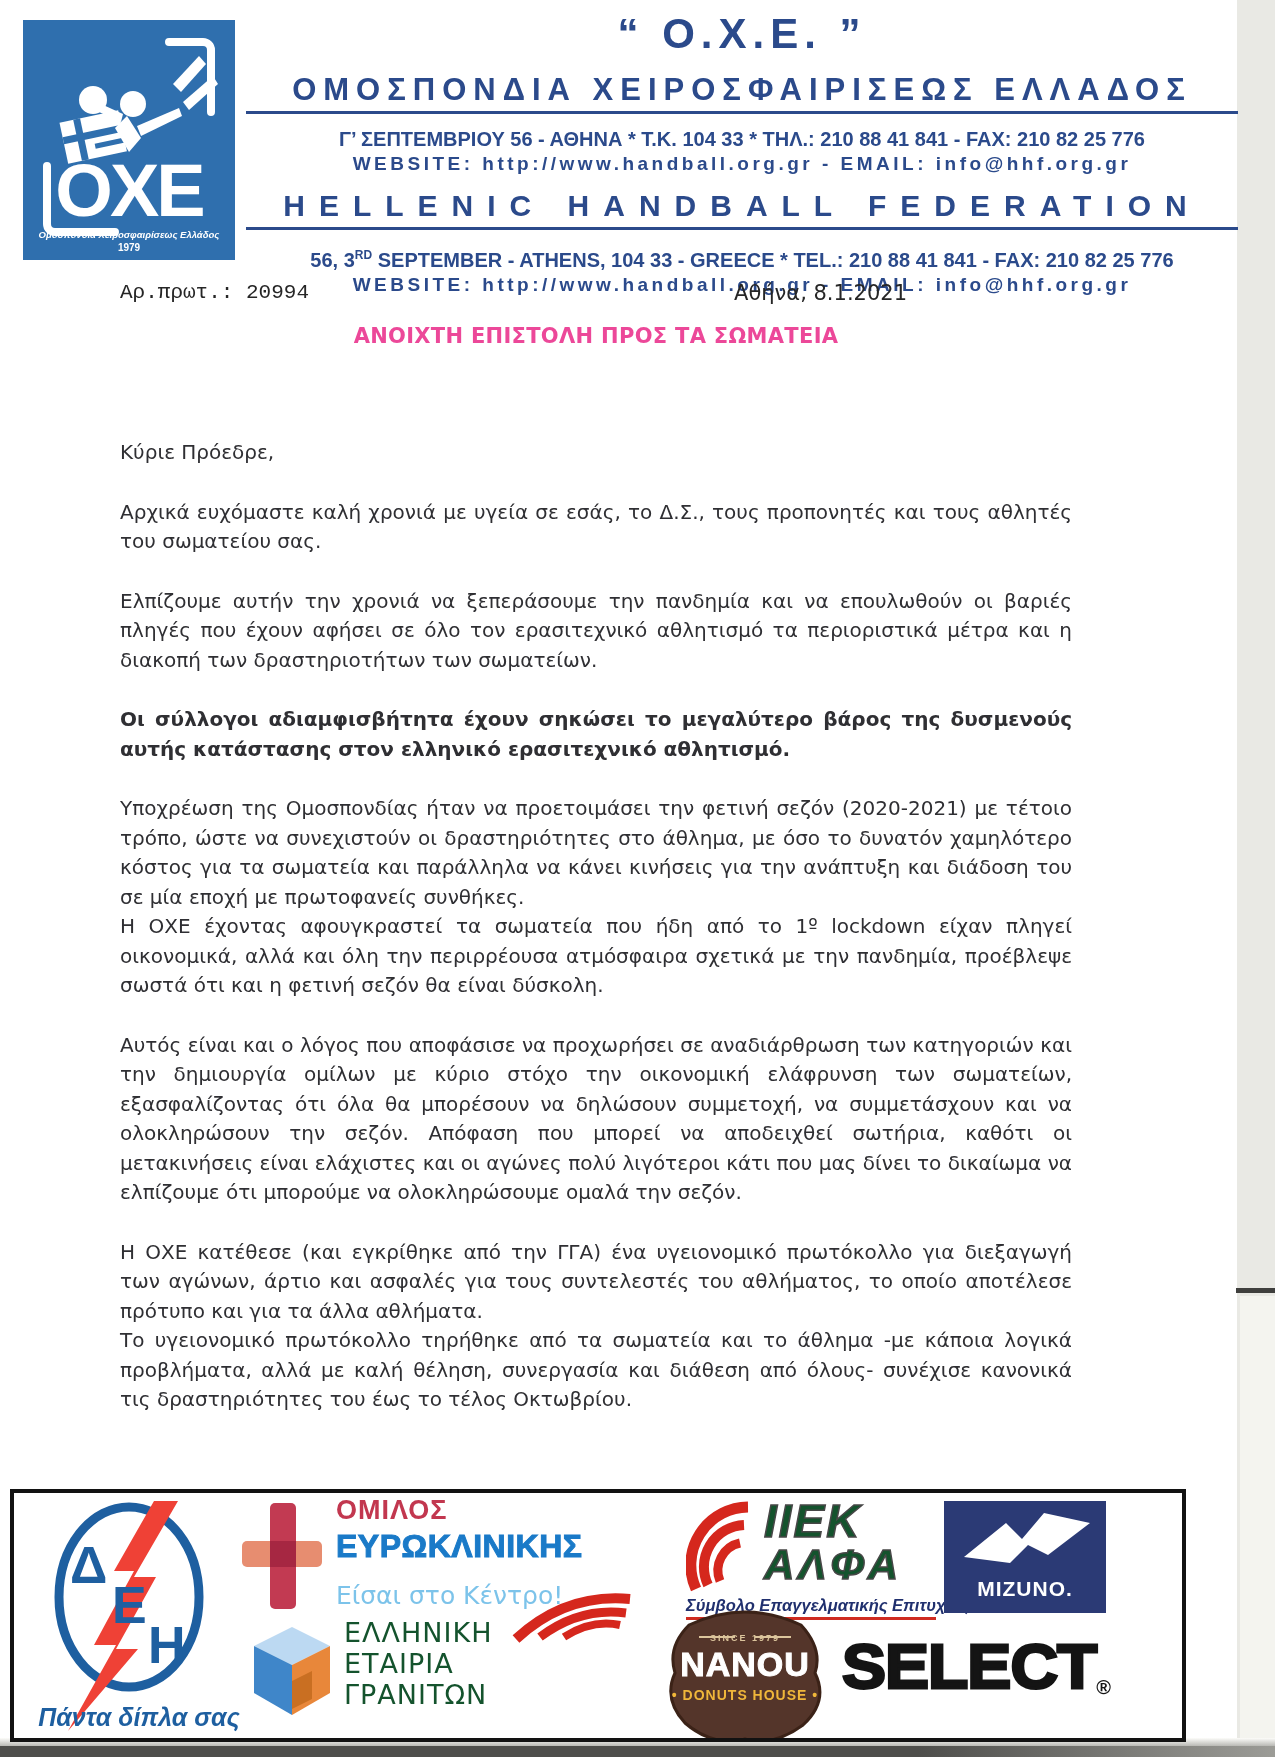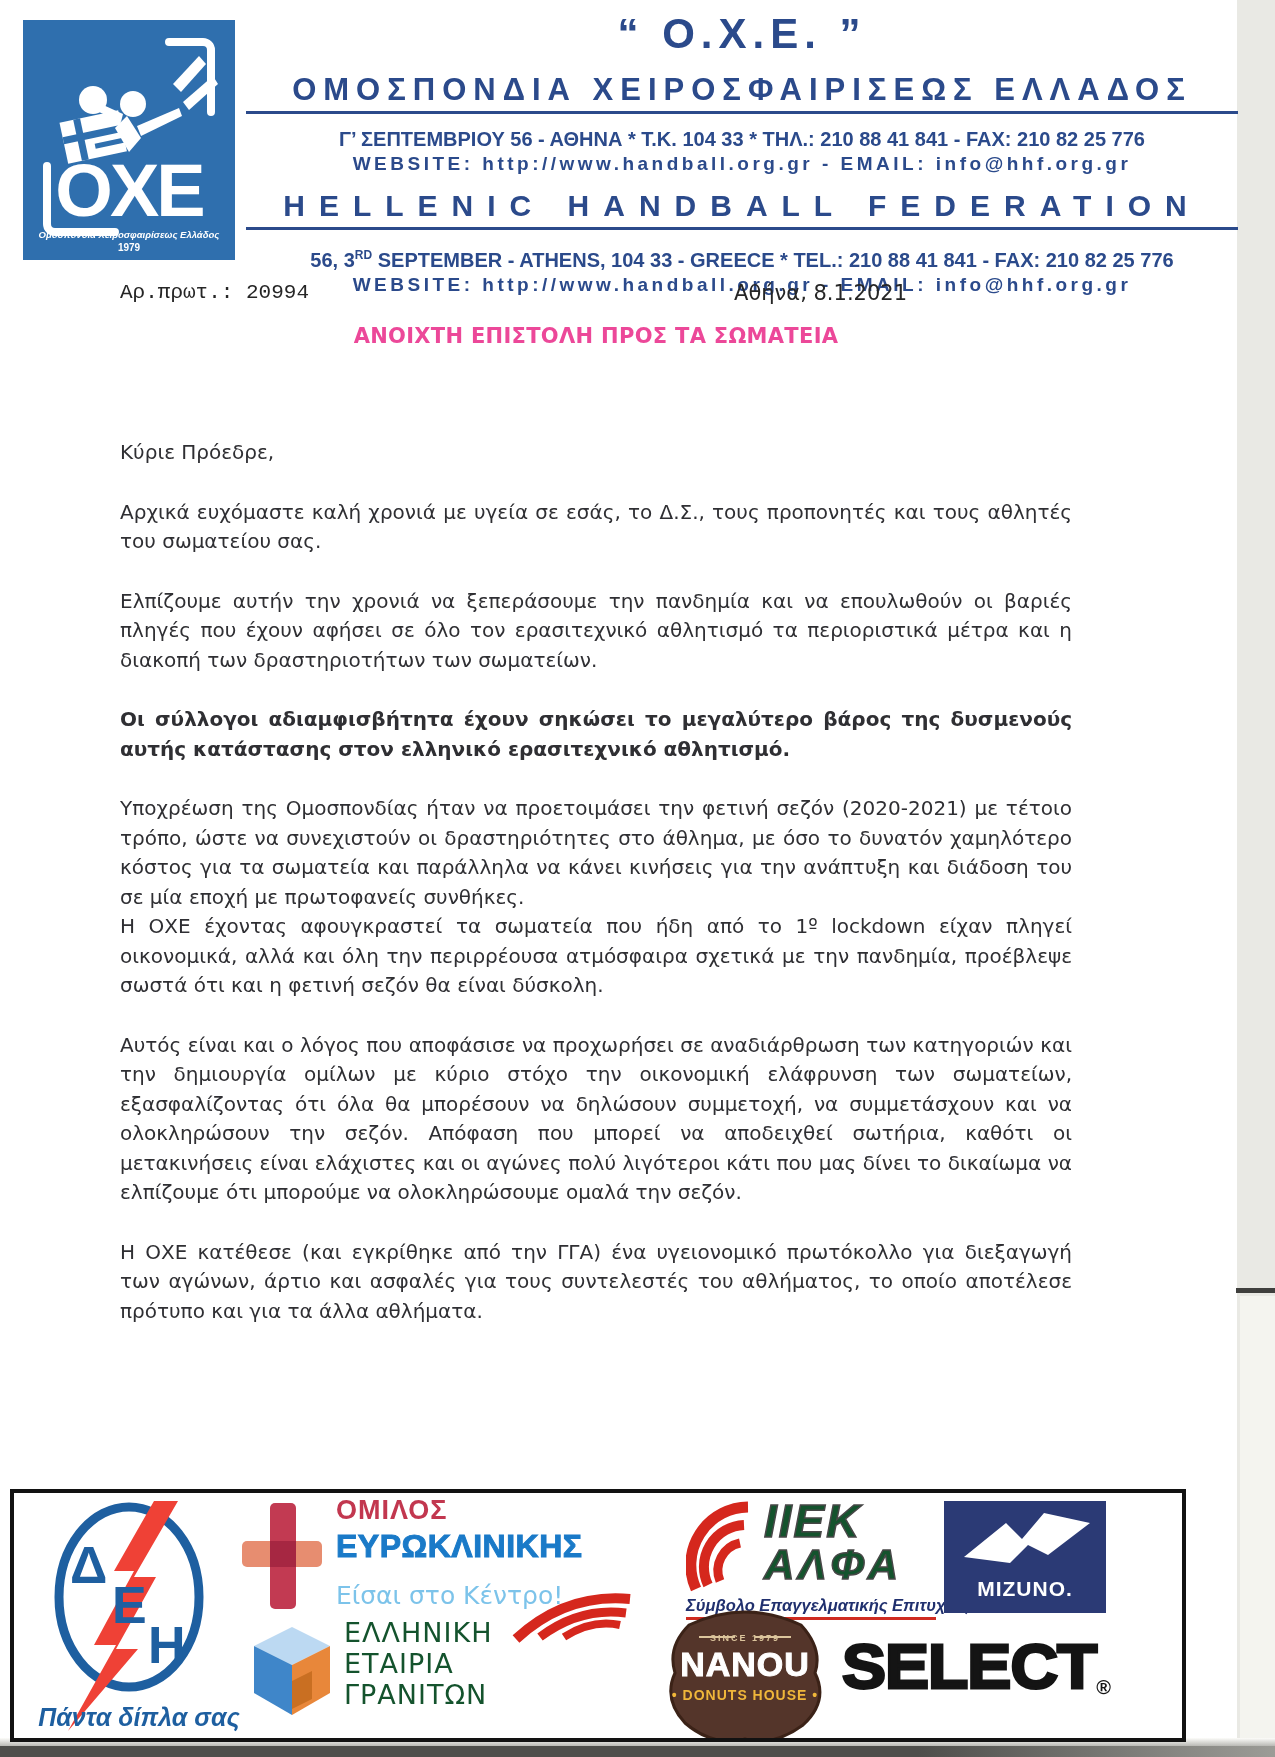--- a/index.html
+++ b/index.html
@@ -147,20 +147,21 @@
   <div class="abs" id="letter-title">ΑΝΟΙΧΤΗ ΕΠΙΣΤΟΛΗ ΠΡΟΣ ΤΑ ΣΩΜΑΤΕΙΑ</div>
   <div class="abs" id="letter-body">
       <p class="para">Κύριε Πρόεδρε,</p>
       <p class="para">Αρχικά ευχόμαστε καλή χρονιά με υγεία σε εσάς, το Δ.Σ., τους προπονητές και τους αθλητές του σωματείου σας.</p>
       <p class="para">Ελπίζουμε αυτήν την χρονιά να ξεπεράσουμε την πανδημία και να επουλωθούν οι βαριές πληγές που έχουν αφήσει σε όλο τον ερασιτεχνικό αθλητισμό τα περιοριστικά μέτρα και η διακοπή των δραστηριοτήτων των σωματείων.</p>
       <p class="para bold">Οι σύλλογοι αδιαμφισβήτητα έχουν σηκώσει το μεγαλύτερο βάρος της δυσμενούς αυτής κατάστασης στον ελληνικό ερασιτεχνικό αθλητισμό.</p>
       <p class="para tight">Υποχρέωση της Ομοσπονδίας ήταν να προετοιμάσει την φετινή σεζόν (2020-2021) με τέτοιο τρόπο, ώστε να συνεχιστούν οι δραστηριότητες στο άθλημα, με όσο το δυνατόν χαμηλότερο κόστος για τα σωματεία και παράλληλα να κάνει κινήσεις για την ανάπτυξη και διάδοση του σε μία εποχή με πρωτοφανείς συνθήκες.</p>
       <p class="para">Η ΟΧΕ έχοντας αφουγκραστεί τα σωματεία που ήδη από το 1º lockdown είχαν πληγεί οικονομικά, αλλά και όλη την περιρρέουσα ατμόσφαιρα σχετικά με την πανδημία, προέβλεψε σωστά ότι και η φετινή σεζόν θα είναι δύσκολη.</p>
       <p class="para">Αυτός είναι και ο λόγος που αποφάσισε να προχωρήσει σε αναδιάρθρωση των κατηγοριών και την δημιουργία ομίλων με κύριο στόχο την οικονομική ελάφρυνση των σωματείων, εξασφαλίζοντας ότι όλα θα μπορέσουν να δηλώσουν συμμετοχή, να συμμετάσχουν και να ολοκληρώσουν την σεζόν. Απόφαση που μπορεί να αποδειχθεί σωτήρια, καθότι οι μετακινήσεις είναι ελάχιστες και οι αγώνες πολύ λιγότεροι κάτι που μας δίνει το δικαίωμα να ελπίζουμε ότι μπορούμε να ολοκληρώσουμε ομαλά την σεζόν.</p>
       <p class="para tight">Η ΟΧΕ κατέθεσε (και εγκρίθηκε από την ΓΓΑ) ένα υγειονομικό πρωτόκολλο για διεξαγωγή των αγώνων, άρτιο και ασφαλές για τους συντελεστές του αθλήματος, το οποίο αποτέλεσε πρότυπο και για τα άλλα αθλήματα.</p>
+      <p class="para">Το υγειονομικό πρωτόκολλο τηρήθηκε από τα σωματεία και το άθλημα -με κάποια λογικά προβλήματα, αλλά με καλή θέληση, συνεργασία και διάθεση από όλους- συνέχισε κανονικά τις δραστηριότητες του έως το τέλος Οκτωβρίου.</p>
     </div>
 
   <div class="abs" id="footer-box">
 
     <div class="abs" id="dei-block">
       <svg width="195" height="235" viewBox="0 0 195 235">
         <ellipse cx="97" cy="98" rx="70" ry="90" fill="none" stroke="#1e5fa0" stroke-width="9"></ellipse>
         <polygon points="128,2 88,72 108,72 68,146 90,146 42,232 112,150 90,150 130,78 108,78 152,2" fill="#ef4136" transform="translate(-6,0)"></polygon>
         <text x="38" y="84" font-family="Liberation Sans, sans-serif" font-size="52" font-weight="bold" fill="#1e5fa0">Δ</text>
         <text x="80" y="124" font-family="Liberation Sans, sans-serif" font-size="52" font-weight="bold" fill="#1e5fa0">Ε</text>

